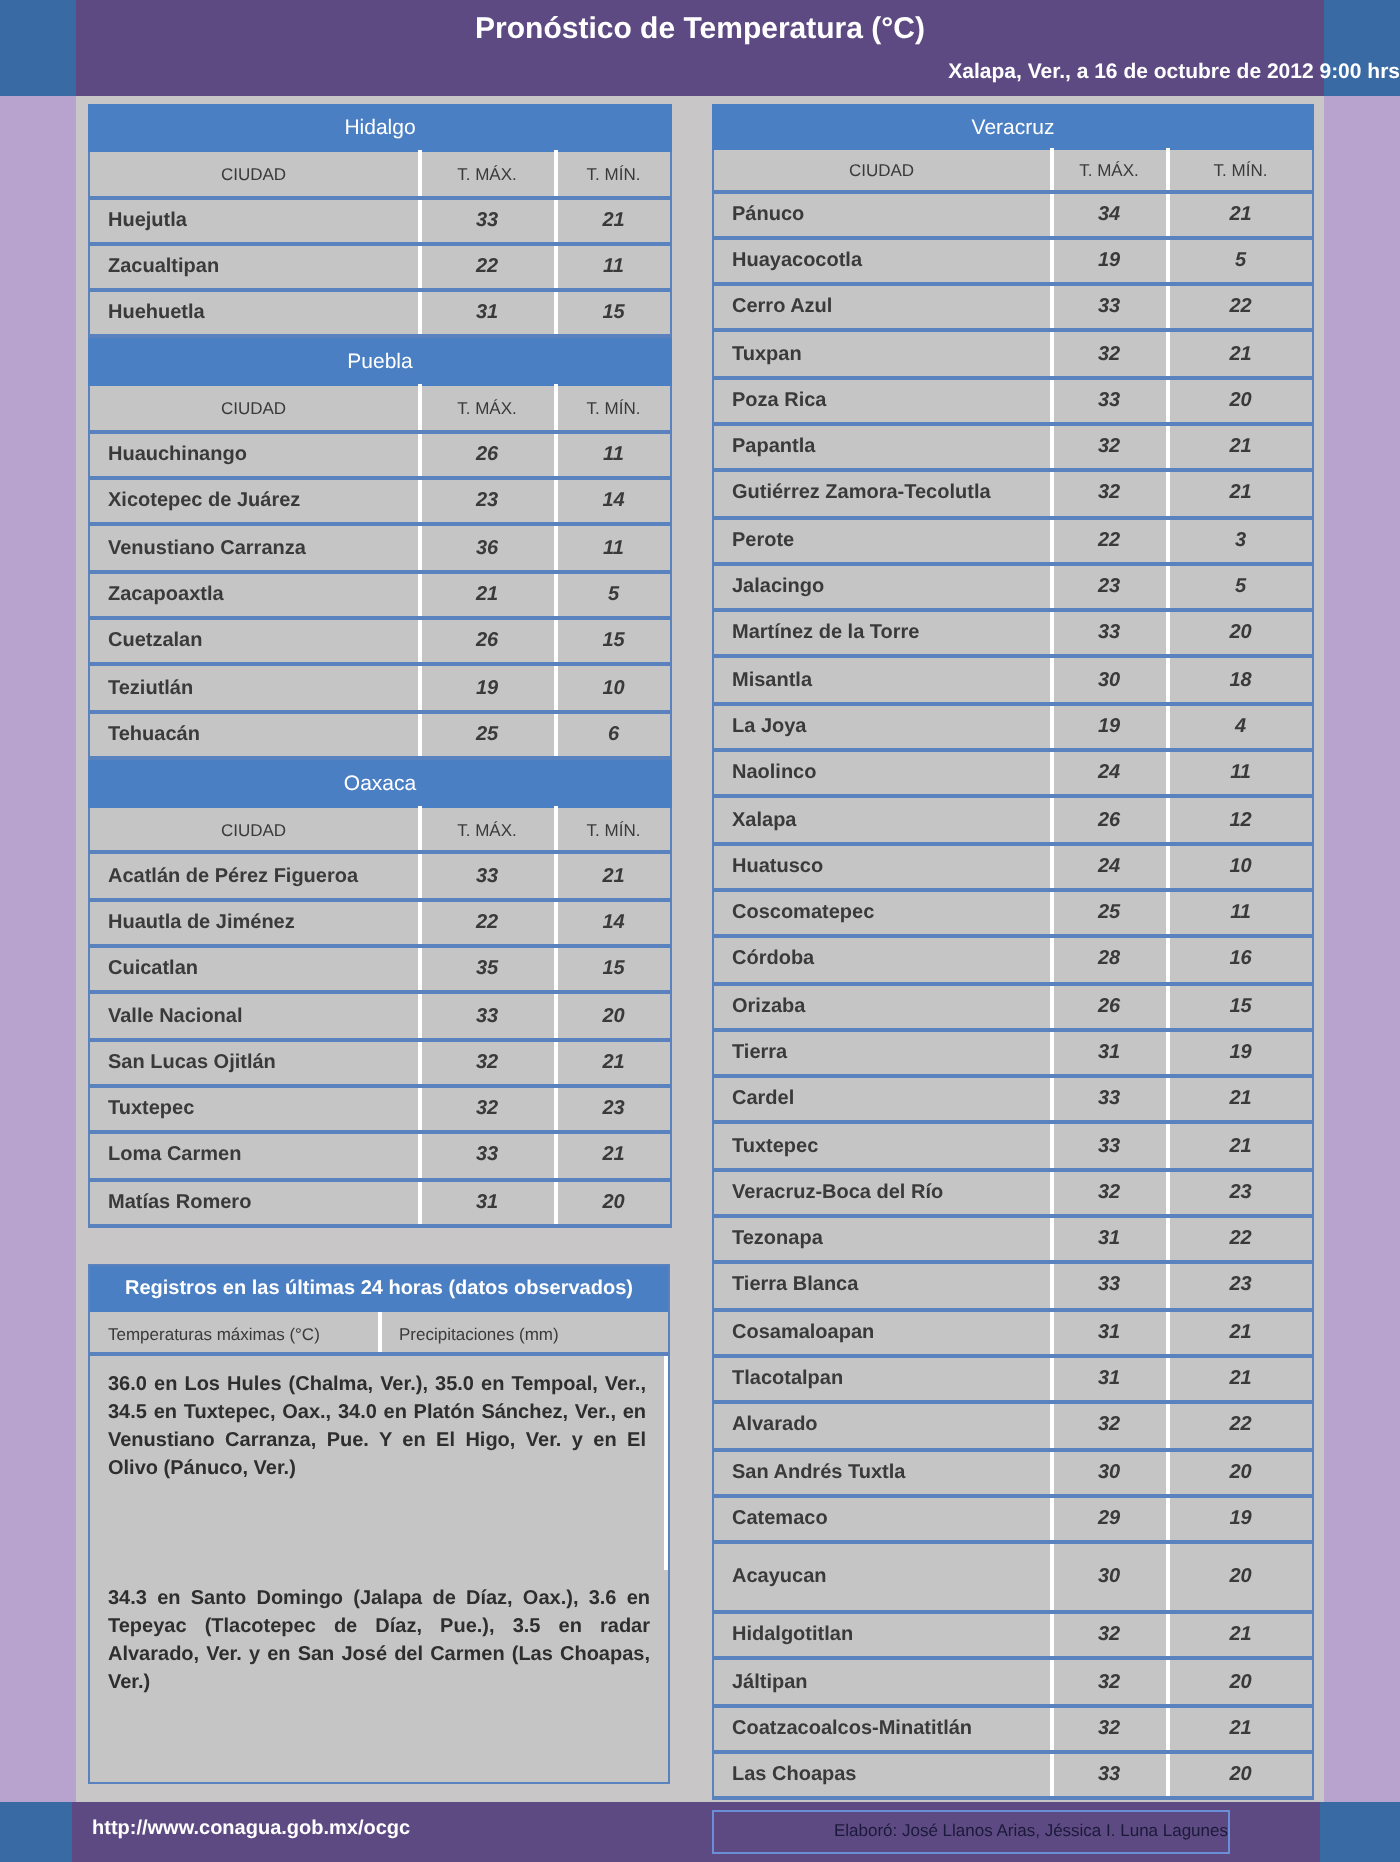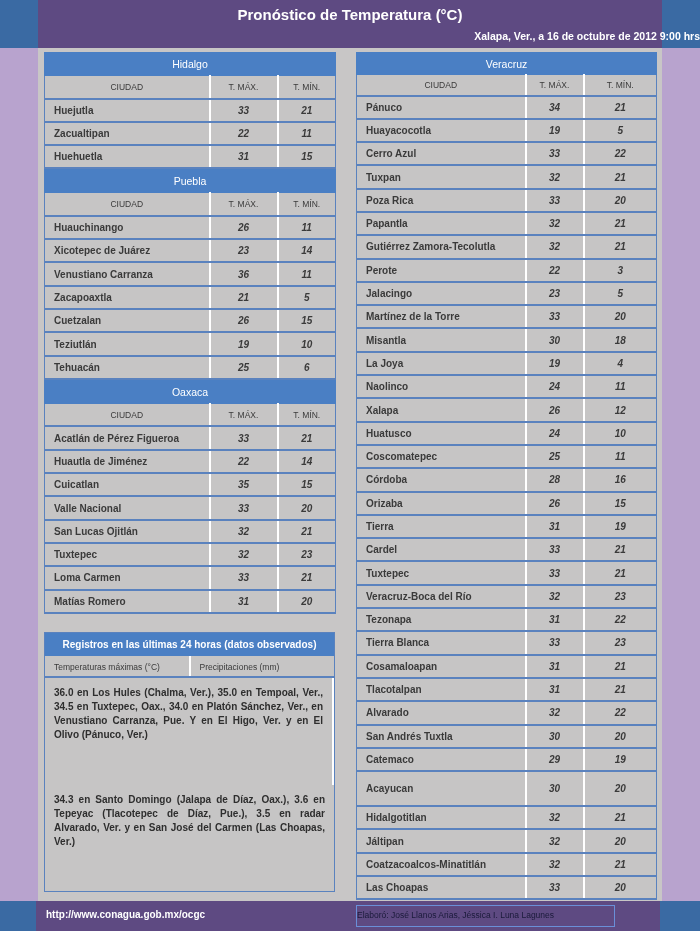--- a/index.html
+++ b/index.html
@@ -57,21 +57,21 @@
     flex: 1; font-size: 10px; font-weight: bold; color: #2e2e2e; padding: 8px 9px 0 9px;
     line-height: 14px; text-align: justify;
   }
   .obs-body div:first-child { border-right: 2px solid #fff; }
   .bottombar { position: absolute; left: 0; top: 901px; width: 700px; height: 30px; background: #5e4a82; }
   .bottombar .blue-l { position: absolute; left: 0; top: 0; width: 36px; height: 30px; background: #3a6aa3; }
   .bottombar .blue-r { position: absolute; right: 0; top: 0; width: 40px; height: 30px; background: #3a6aa3; }
   .url { position: absolute; left: 46px; top: 8px; color: #fff; font-size: 10px; font-weight: bold; }
   .credits {
     position: absolute; left: 356px; top: 4px; width: 259px; height: 22px;
-    border: 1.5px solid #6a8fd8; color: #1a1a3a; font-size: 8.5px; text-align: left; line-height: 19px;
+    border: 1.5px solid #6a8fd8; color: #1a1a3a; font-size: 8.5px; text-align: right; line-height: 19px;
   }
 </style>
 </head>
 <body>
 
 <div class="edge-left"></div>
 <div class="edge-right"></div>
 <div class="inner-bg"></div>
 
 <div class="topbar">

